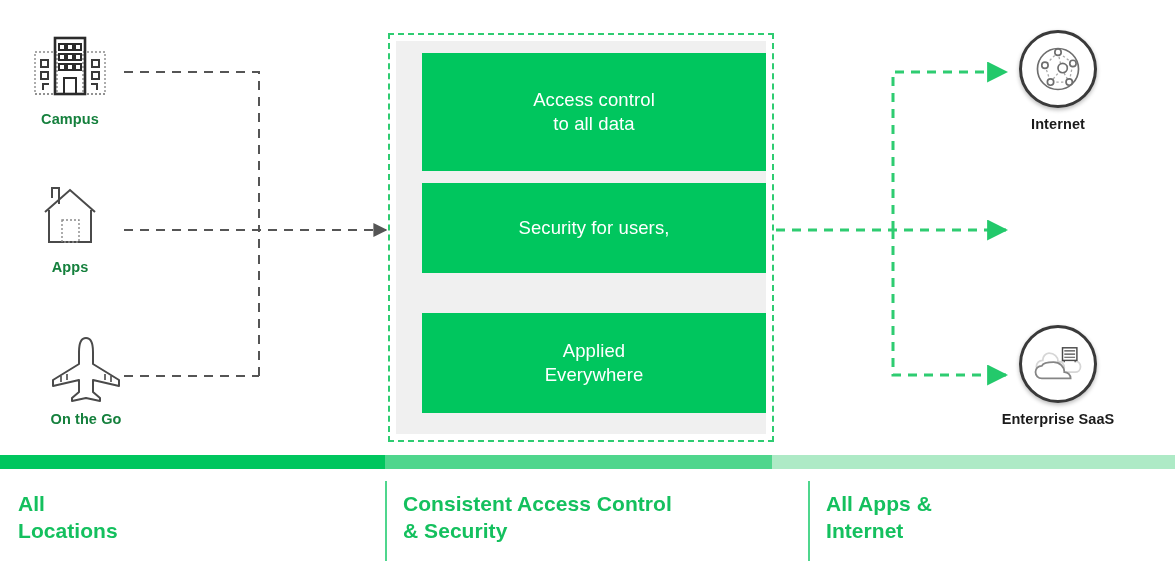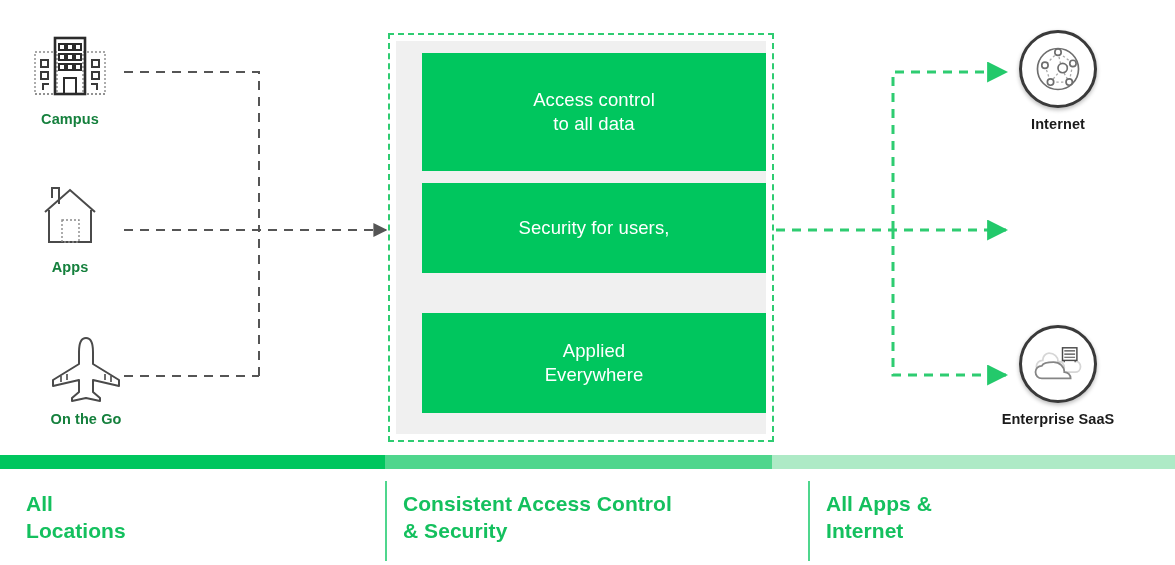--- a/index.html
+++ b/index.html
@@ -56,21 +56,21 @@
   #connectors{position:absolute;left:0;top:0;width:1175px;height:565px;
     pointer-events:none;}
 
   
   #legend{position:absolute;left:0;top:455px;width:1175px;height:110px;}
   .legend-bar{position:absolute;top:0;height:14px;}
   #legend-bar-0{left:0px;width:385px;background:#00c65e;}
   #legend-bar-1{left:385px;width:387px;background:#4fd68d;}
   #legend-bar-2{left:772px;width:403px;background:#aeeac6;}
   .legend-col{position:absolute;top:22px;height:88px;}
-  #legend-col-0{left:8px;width:434px;}
+  #legend-col-0{left:0px;width:434px;}
   #legend-col-1{left:385px;width:464px;}
   #legend-col-2{left:772px;width:403px;margin-left:36px;}
   .legend-rule{
     position:absolute;left:0;top:4px;width:2px;height:80px;background:#4fd68d;
   }
   .legend-text{
     position:absolute;left:18px;top:14px;width:340px;
     color:#14c05e;font-size:21px;font-weight:bold;line-height:1.28;
     letter-spacing:.05px;white-space:pre-line;
   }

